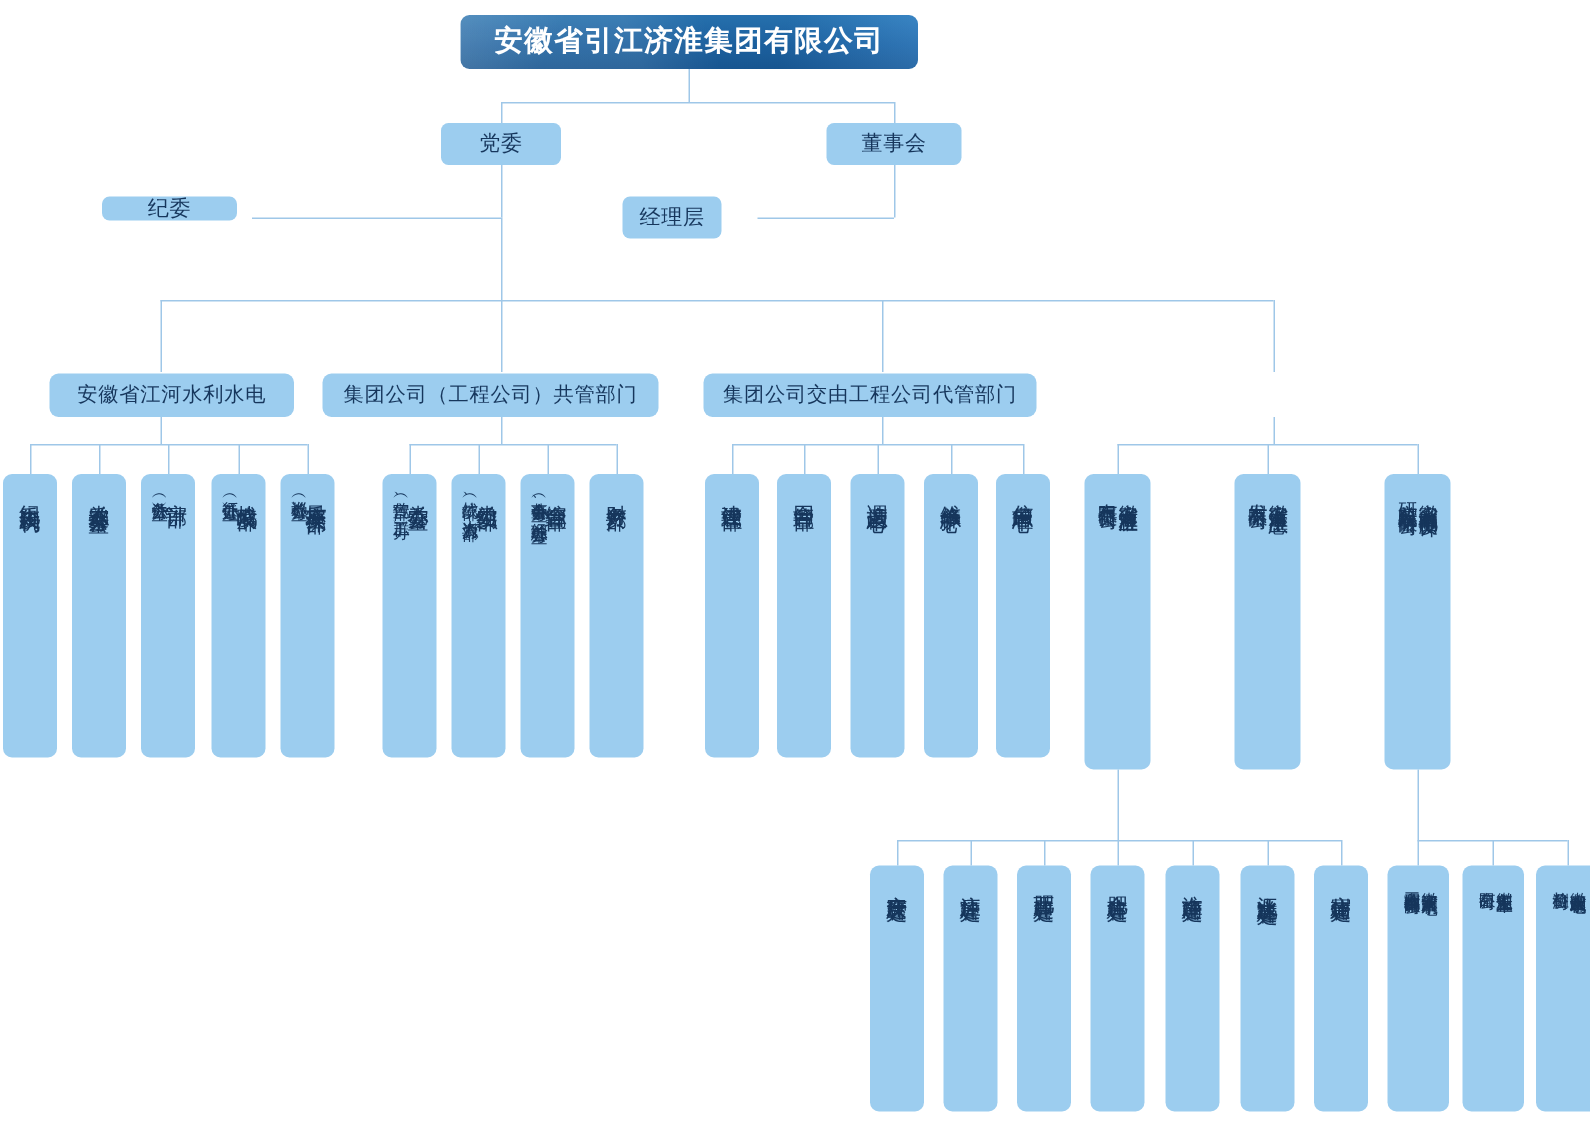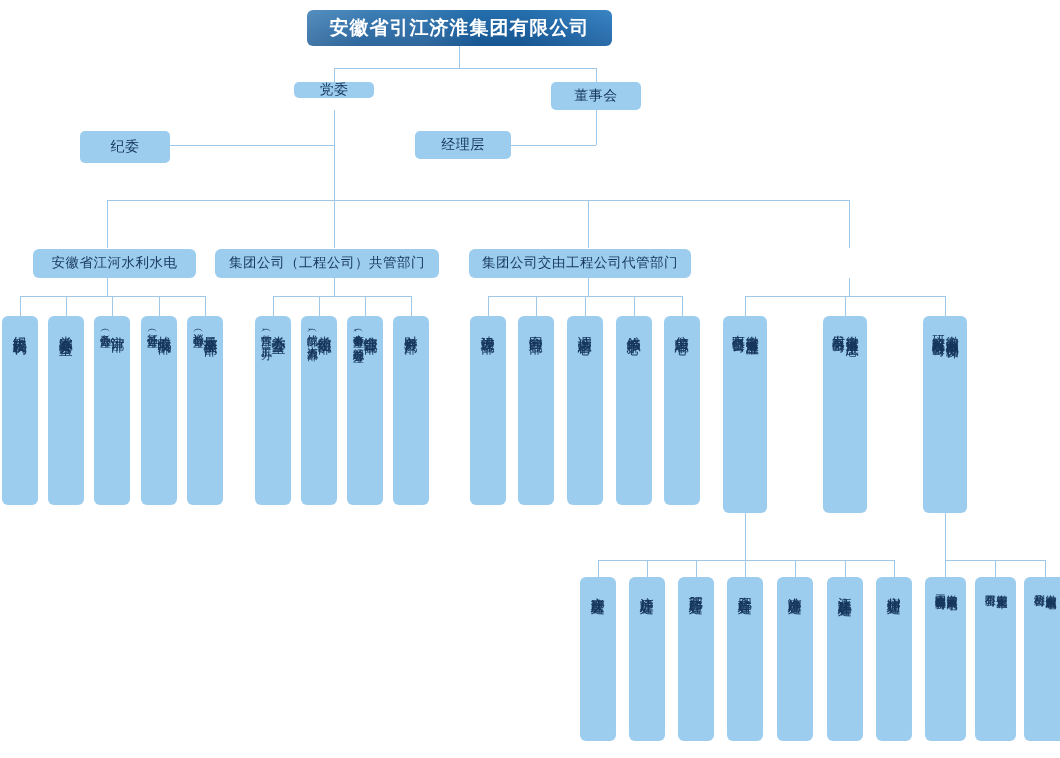--- a/index.html
+++ b/index.html
@@ -164,31 +164,31 @@
   <div class="line v" style="left:945px; top:513px; height:47px;"></div>
   <div class="line h" style="left:945px; top:560px; width:100px;"></div>
   <div class="line v" style="left:945px; top:560px; height:17px;"></div>
   <div class="line v" style="left:995px; top:560px; height:17px;"></div>
   <div class="line v" style="left:1045px; top:560px; height:17px;"></div>
 
   <div class="node root" style="left:307px; top:10px; width:305px; height:36px;">
     <span>安徽省引江济淮集团有限公司</span>
   </div>
 
-  <div class="node h-node" style="left:294px; top:82px; width:80px; height:16px;">
+  <div class="node h-node" style="left:294px; top:82px; width:80px; height:28px;">
     <span>党委</span>
   </div>
   <div class="node h-node" style="left:551px; top:82px; width:90px; height:28px;">
     <span>董事会</span>
   </div>
 
-  <div class="node h-node" style="left:80px; top:131px; width:90px; height:32px;">
+  <div class="node h-node" style="left:68px; top:131px; width:90px; height:16px;">
     <span>纪委</span>
   </div>
-  <div class="node h-node" style="left:415px; top:131px; width:96px; height:28px;">
+  <div class="node h-node" style="left:415px; top:131px; width:66px; height:28px;">
     <span>经理层</span>
   </div>
 
   <div class="node cat" style="left:33px; top:249px; width:163px; height:29px;">
     <span>安徽省江河水利水电</span>
   </div>
   <div class="node cat" style="left:215px; top:249px; width:224px; height:29px;">
     <span>集团公司（工程公司）共管部门</span>
   </div>
   <div class="node cat" style="left:469px; top:249px; width:222px; height:29px;">

